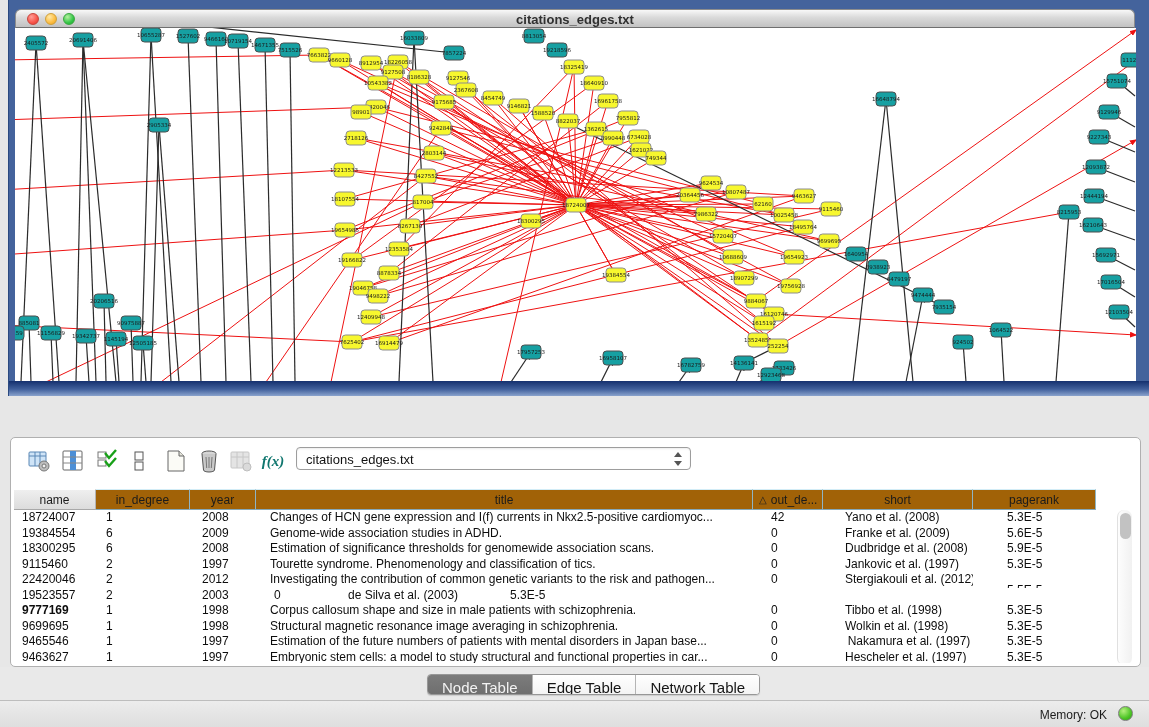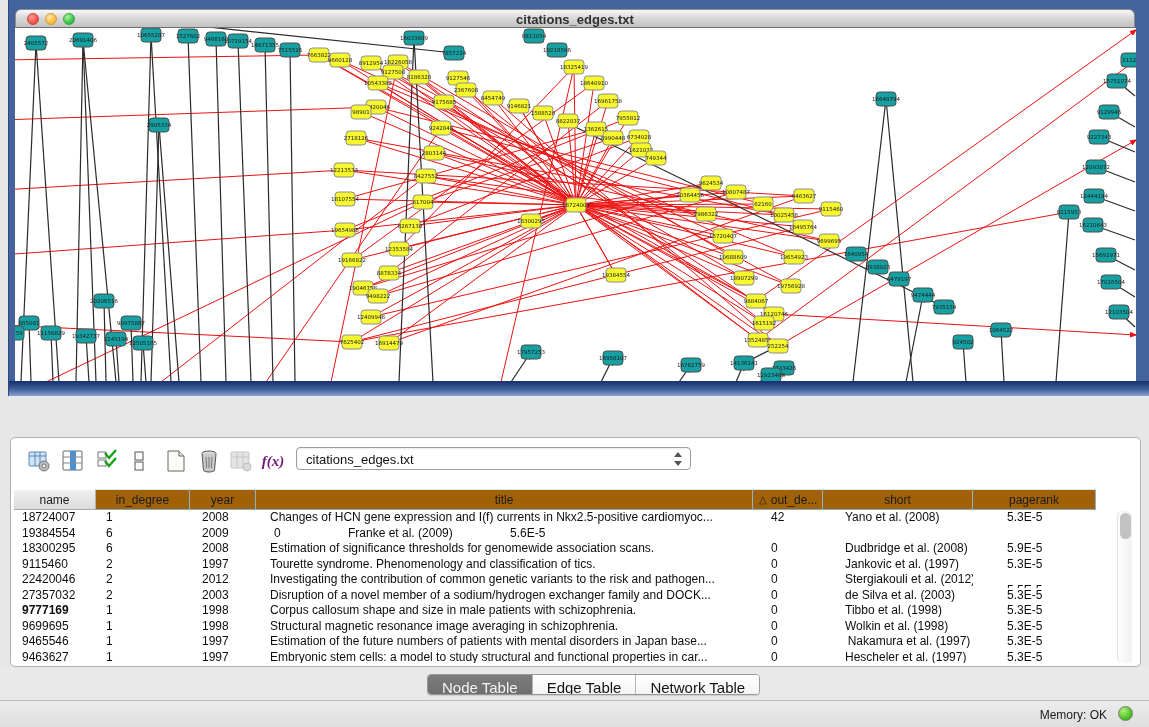--- a/index.html
+++ b/index.html
@@ -32,21 +32,21 @@
   .tp-float .sq1 { position:absolute; left:1px; top:1px; width:9px; height:9px; border:1.5px solid #8a7a45; background:#efe9d8;}
   .tp-float .sq2 { position:absolute; right:1px; bottom:1px; width:8px; height:8px; border:1.5px solid #39507a; background:#fff;}
   .tp-close { position:absolute; right:10px; top:8px; font-size:17px; font-weight:bold; color:#1c1c1c; line-height:18px;}
 
   .inner-panel { position:absolute; left:10px; top:437px; width:1131px; height:230px;
     background:#ffffff; border:1px solid #b0b0b0; border-radius:5px; }
 
   
   .tp-toolbar { position:absolute; left:8px; top:6px; height:36px; right:8px; }
   .tbi { position:absolute; top:3px; width:28px; height:28px; display:flex; align-items:center; justify-content:center; }
-  .fx { font-size:15px; font-style:italic; font-weight:bold; color:#701a75; font-family:"Liberation Serif", serif;}
+  .fx { font-size:15px; font-style:italic; font-weight:bold; color:#0f766e; font-family:"Liberation Serif", serif;}
   .dropdown { position:absolute; left:277px; top:3px; width:395px; height:23px; background:#fff;
     border:1px solid #9d9d9d; border-radius:4px; box-shadow:inset 0 1px 2px rgba(0,0,0,.08); }
   .dropdown .val { position:absolute; left:9px; top:4px; font-size:13px; color:#111; }
   .dropdown .stepper { position:absolute; right:7px; top:3px; width:10px; height:16px; }
   .dropdown .stepper:before { content:""; position:absolute; top:1px; left:1px;
     border-left:4px solid transparent; border-right:4px solid transparent; border-bottom:5px solid #555; }
   .dropdown .stepper:after { content:""; position:absolute; bottom:1px; left:1px;
     border-left:4px solid transparent; border-right:4px solid transparent; border-top:5px solid #555; }
 
   
@@ -585,20 +585,21 @@
             <div class="td" style="width: 66px; padding-left: 12px;">2008</div>
             <div class="td" style="width: 497px; padding-left: 14px;">Changes of HCN gene expression and I(f) currents in Nkx2.5-positive cardiomyoc...</div>
             <div class="td" style="width: 70px; padding-left: 18px;">42</div>
             <div class="td" style="width: 150px; padding-left: 22px;">Yano et al. (2008)</div>
             <div class="td" style="width: 123px; padding-left: 34px;">5.3E-5</div>
           </div>
           <div class="tr">
             <div class="td" style="width: 82px; padding-left: 8px;">19384554</div>
             <div class="td" style="width: 94px; padding-left: 10px;">6</div>
             <div class="td" style="width: 66px; padding-left: 12px;">2009</div>
+            <div class="td" style="width: 497px; padding-left: 14px;">Genome-wide association studies in ADHD.</div>
             <div class="td" style="width: 70px; padding-left: 18px;">0</div>
             <div class="td" style="width: 150px; padding-left: 22px;">Franke et al. (2009)</div>
             <div class="td" style="width: 123px; padding-left: 34px;">5.6E-5</div>
           </div>
           <div class="tr">
             <div class="td" style="width: 82px; padding-left: 8px;">18300295</div>
             <div class="td" style="width: 94px; padding-left: 10px;">6</div>
             <div class="td" style="width: 66px; padding-left: 12px;">2008</div>
             <div class="td" style="width: 497px; padding-left: 14px;">Estimation of significance thresholds for genomewide association scans.</div>
             <div class="td" style="width: 70px; padding-left: 18px;">0</div>
@@ -617,24 +618,23 @@
           <div class="tr">
             <div class="td" style="width: 82px; padding-left: 8px;">22420046</div>
             <div class="td" style="width: 94px; padding-left: 10px;">2</div>
             <div class="td" style="width: 66px; padding-left: 12px;">2012</div>
             <div class="td" style="width: 497px; padding-left: 14px;">Investigating the contribution of common genetic variants to the risk and pathogen...</div>
             <div class="td" style="width: 70px; padding-left: 18px;">0</div>
             <div class="td" style="width: 150px; padding-left: 22px;">Stergiakouli et al. (2012)</div>
             <div class="td" style="width: 123px; padding-left: 34px; margin-top: 11px;">5.5E-5</div>
           </div>
           <div class="tr">
-            <div class="td" style="width: 82px; padding-left: 8px;">27357032</div>
+            <div class="td" style="width: 82px; padding-left: 8px;">19523557</div>
             <div class="td" style="width: 94px; padding-left: 10px;">2</div>
             <div class="td" style="width: 66px; padding-left: 12px;">2003</div>
-            <div class="td" style="width: 497px; padding-left: 14px;">Disruption of a novel member of a sodium/hydrogen exchanger family and DOCK...</div>
             <div class="td" style="width: 70px; padding-left: 18px;">0</div>
             <div class="td" style="width: 150px; padding-left: 22px;">de Silva et al. (2003)</div>
             <div class="td" style="width: 123px; padding-left: 34px;">5.3E-5</div>
           </div>
           <div class="tr">
             <div class="td" style="width: 82px; padding-left: 8px; font-weight: bold;">9777169</div>
             <div class="td" style="width: 94px; padding-left: 10px;">1</div>
             <div class="td" style="width: 66px; padding-left: 12px;">1998</div>
             <div class="td" style="width: 497px; padding-left: 14px;">Corpus callosum shape and size in male patients with schizophrenia.</div>
             <div class="td" style="width: 70px; padding-left: 18px;">0</div>

